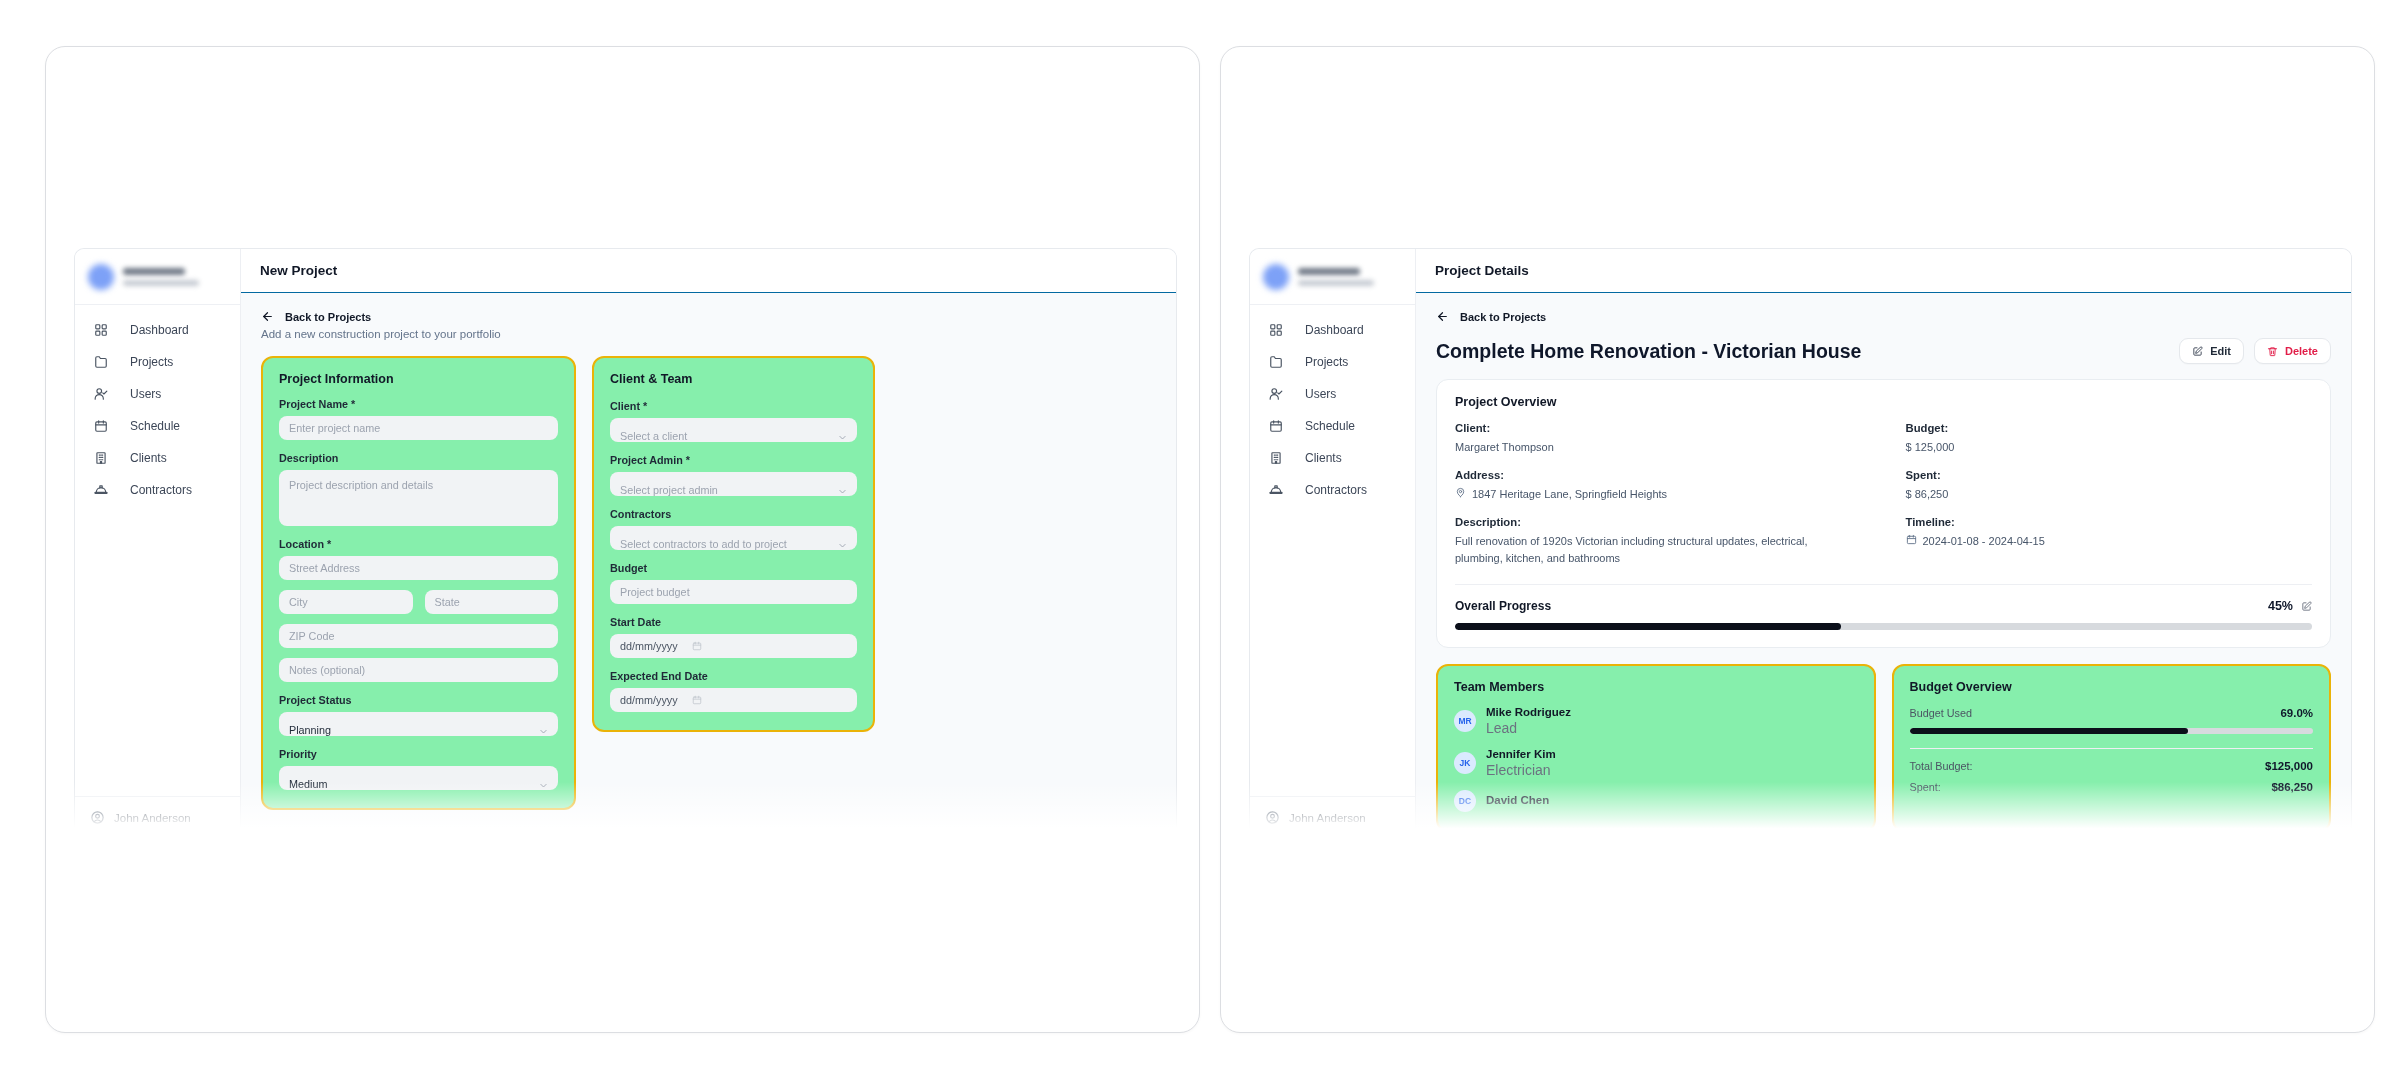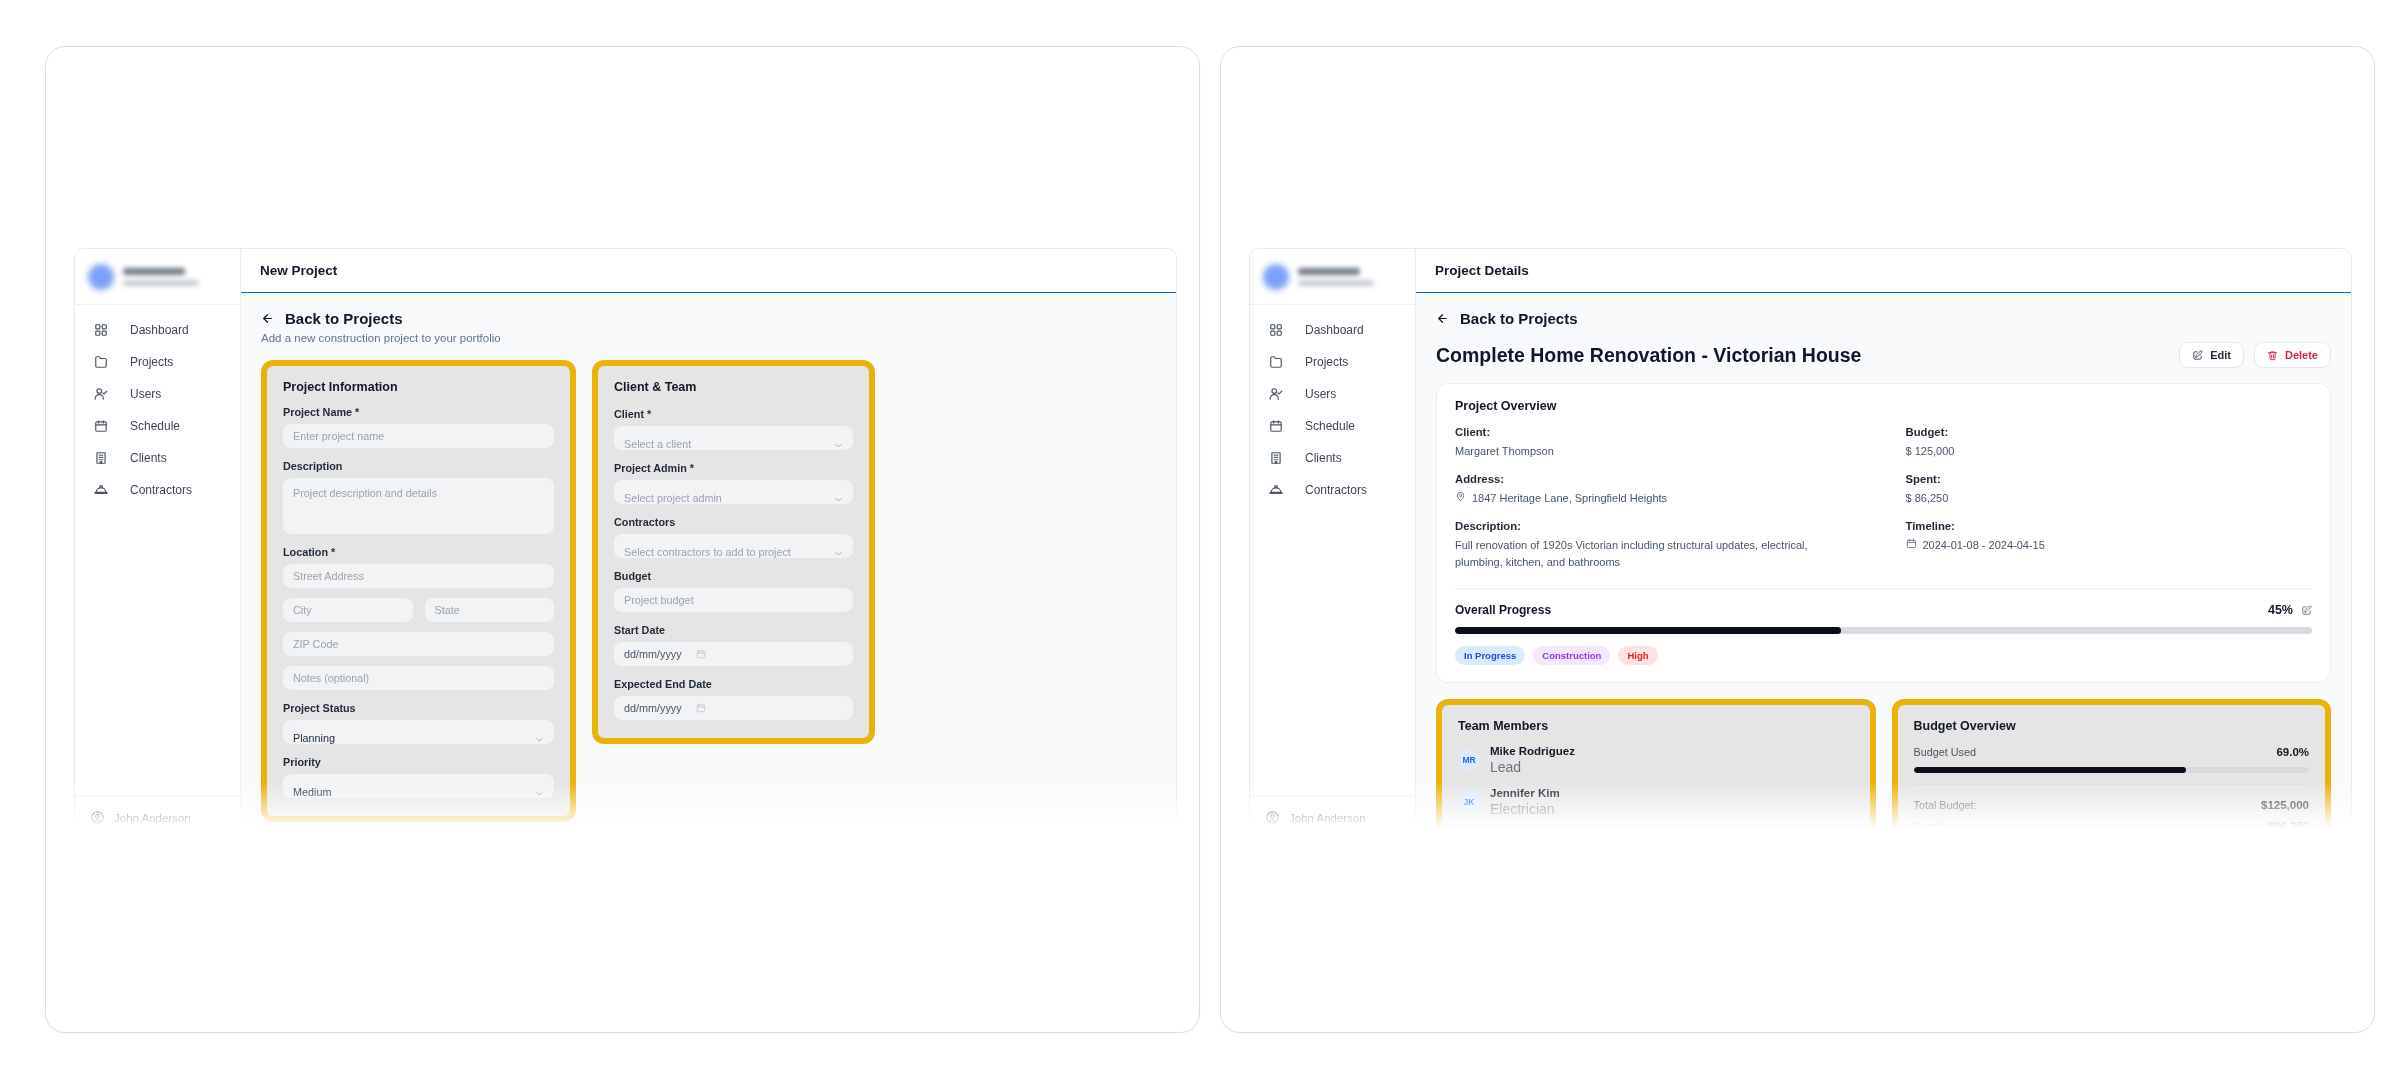--- a/index.html
+++ b/index.html
@@ -40,28 +40,28 @@
   .nav { padding:12px 10px; display:flex; flex-direction:column; gap:6px; }
   .nav-item { display:flex; align-items:center; gap:22px; padding:6px 9px; border-radius:8px; font-size:12px; font-weight:500; color:#3c4657; cursor:pointer; }
   .nav-item svg { width:14px; height:14px; stroke:#4b5563; flex-shrink:0; }
   .user-row { position:absolute; bottom:0; left:0; right:0; height:42px; border-top:1px solid #eef0f4; display:flex; align-items:center; gap:9px; padding:0 15px; font-size:11.5px; font-weight:500; color:#1f2937; }
   .user-row svg { width:15px; height:15px; stroke:#334155; }
 
   
   .main { flex:1; min-width:0; display:flex; flex-direction:column; background:#f8fafc; }
   .topbar { height:44px; flex-shrink:0; background:#fff; border-bottom:1px solid #0369a1; display:flex; align-items:center; padding:0 19px; font-size:13.5px; font-weight:700; color:#111827; }
   .content { flex:1; padding:17px 20px; position:relative; }
-  .back-row { display:flex; align-items:center; gap:11px; font-size:15px; font-weight:700; color:#111827; cursor:pointer; width:max-content; }
+  .back-row { display:flex; align-items:center; gap:11px; font-size:11px; font-weight:700; color:#111827; cursor:pointer; width:max-content; }
   .back-row svg { width:13px; height:13px; stroke:#111827; }
 
   
   .page-title { margin-top:16px; font-size:17.5px; font-weight:700; color:#0f172a; }
   .page-subtitle { margin-top:5px; font-size:11.5px; color:#64748b; }
   .form-grid { margin-top:16px; display:grid; grid-template-columns:315px 283px; gap:16px; align-items:start; }
-  .card { background:#e5e5e5; border:6px solid #eab308; border-radius:12px; padding:14px 16px 18px; }
+  .card { background:#86efac; border:2px solid #eab308; border-radius:12px; padding:14px 16px 18px; }
   .card-title { font-size:12.5px; font-weight:600; color:#111827; }
   .field-label { font-size:10.8px; font-weight:700; color:#1f2937; margin:12px 0 6px; }
   .tinput { width:100%; height:24px; background:#f1f3f5; border:none; border-radius:8px; padding:0 10px; font-size:10.8px; color:#334155; font-family:"Liberation Sans", sans-serif; outline:none; display:block; }
   .tinput::placeholder { color:#9ca3af; }
   textarea.tinput { height:56px; padding:8px 10px; resize:none; line-height:1.4; }
   .mt10 { margin-top:10px; }
   .two-col { display:grid; grid-template-columns:1fr 1fr; gap:12px; }
   .select-box { height:24px; background:#f1f3f5; border-radius:8px; display:flex; align-items:flex-end; justify-content:space-between; padding:0 10px; font-size:10.8px; cursor:pointer; }
   .select-box .val { color:#1f2937; }
   .select-box .ph { color:#9ca3af; }
@@ -460,25 +460,20 @@
             <div class="progress-right">
               <span class="progress-pct">45%</span>
               <svg viewBox="0 0 24 24">
                   <use href="#i-edit"></use>
                 </svg>
             </div>
           </div>
           <div class="track">
             <div class="fill" style="width: 45%;"></div>
           </div>
-          <div class="badge-row">
-            <span class="badge" style="background: rgb(219, 234, 254); color: rgb(29, 78, 216);">In Progress</span>
-            <span class="badge" style="background: rgb(243, 232, 255); color: rgb(147, 51, 234);">Construction</span>
-            <span class="badge" style="background: rgb(254, 226, 226); color: rgb(220, 38, 38);">High</span>
-          </div>
         </div>
 
         <div class="cards-row">
 
           <div class="card">
             <div class="section-title">Team Members</div>
             <div class="member-row">
               <div class="avatar">MR</div>
               <div>
                 <div class="member-name">Mike Rodriguez</div>

